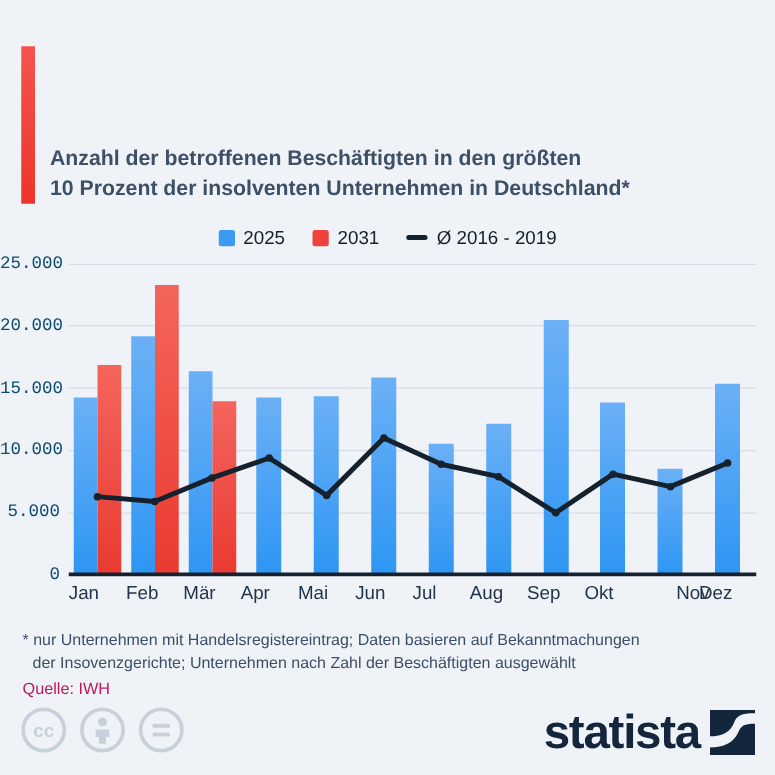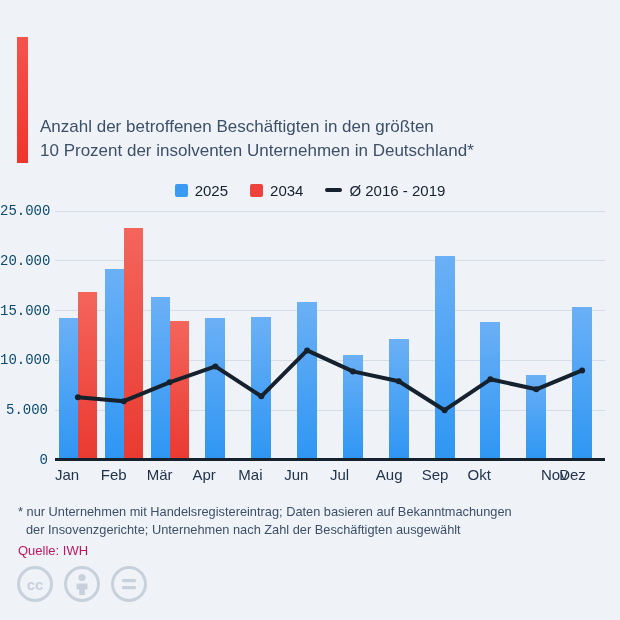--- a/index.html
+++ b/index.html
@@ -14,21 +14,21 @@
     position:absolute; left:17px; top:37px; width:11px; height:126px;
     background:linear-gradient(#f3544d, #ee352b);
   }
   .title {
     position:absolute; left:40px; top:33px;
     font-size:30px; font-weight:bold; color:#162a40;
     letter-spacing:-0.5px; line-height:35px;
   }
   .subtitle {
     position:absolute; left:40px; top:115px;
-    font-size:17px; color:#3d5066; line-height:24px; font-weight:normal;
+    font-size:17px; color:#3d5066; line-height:24px; font-weight:bold;
   }
   
   .legend {
     position:absolute; left:0; top:180px; width:620px; height:20px;
     display:flex; justify-content:center; align-items:center; gap:22px;
     font-size:15px; color:#16212e;
   }
   .legend-item { display:flex; align-items:center; gap:7px; }
   .legend-swatch { width:13px; height:13px; border-radius:2px; }
   .legend-dash { width:17px; height:4px; border-radius:2px; }
@@ -72,21 +72,21 @@
     <div>10 Prozent der insolventen Unternehmen in Deutschland*</div>
   </div>
 
   <div class="legend">
     <div class="legend-item">
       <span class="legend-swatch" id="sw0" style="background: rgb(59, 155, 242);"></span>
       <span>2025</span>
     </div>
     <div class="legend-item">
       <span class="legend-swatch" id="sw1" style="background: rgb(238, 66, 61);"></span>
-      <span>2034</span>
+      <span>2031</span>
     </div>
     <div class="legend-item">
       <span class="legend-dash" id="sw2" style="background: rgb(22, 33, 46);"></span>
       <span>Ø 2016 - 2019</span>
     </div>
   </div>
 
   <div class="ylabels" id="ylabels">
       <div class="ylabel" style="top: 241px;">0</div>
       <div class="ylabel" style="top: 191.2px; margin-left: 12px;">5.000</div>
@@ -164,14 +164,21 @@
       <circle cx="19" cy="12.5" r="3.6" fill="#c8d1db"></circle>
       <path d="M13.5 18.5 h11 v6 h-2.6 v5.5 h-5.8 v-5.5 h-2.6 z" fill="#c8d1db"></path>
     </svg>
     <svg width="38" height="38" viewBox="0 0 38 38">
       <circle cx="19" cy="19" r="16.5" fill="none" stroke="#c8d1db" stroke-width="3"></circle>
       <rect x="12" y="14" width="14" height="3.2" rx="1.2" fill="#c8d1db"></rect>
       <rect x="12" y="21" width="14" height="3.2" rx="1.2" fill="#c8d1db"></rect>
     </svg>
   </div>
 
+  <div class="brand">
+    <span class="brand-text">statista</span>
+    <svg width="36" height="36" viewBox="0 0 36 36">
+      <rect width="36" height="36" fill="#13263c"></rect>
+      <path d="M0,21 C10,21 16.5,17.5 19.5,9.5 C21.5,4.5 25,2.5 36,2.5 L36,11 C27,11 25,12.5 22.5,18 C19,26 11,30 0,30 Z" fill="#eff3f8"></path>
+    </svg>
+  </div>
 
 </div>
 
 </body></html>

